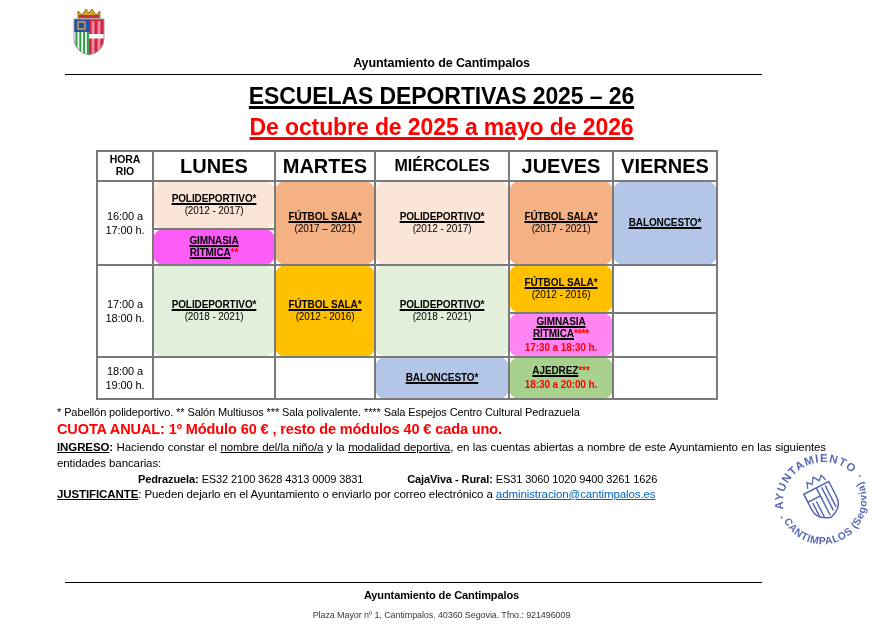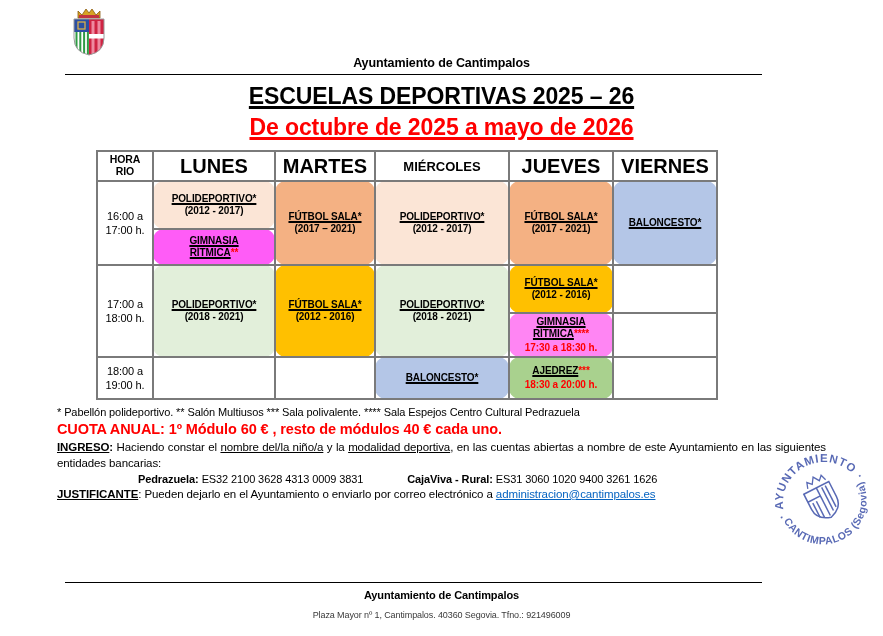--- a/index.html
+++ b/index.html
@@ -17,28 +17,28 @@
   .subtitle{margin-top:4px;text-align:center;font-size:23px;font-weight:bold;color:#FF0000;
          text-decoration:underline;text-decoration-thickness:2.5px;}
 
   table.schedule{margin:9px 0 0 96px;border-collapse:collapse;table-layout:fixed;}
   table.schedule{border:2.5px solid #1a1a1a;}
   table.schedule td,table.schedule th{border:2px solid #7a7a7a;padding:1px 2px;vertical-align:middle;
       text-align:center;overflow:hidden;}
   tr.hrow{height:30px;}
   tr.r1a{height:48px;} tr.r1b{height:36px;} tr.r2a{height:48px;} tr.r2b{height:44px;} tr.r3{height:42px;}
   th.day{font-size:20px;font-weight:bold;letter-spacing:0;}
-  th.day-sm{font-size:13px;font-weight:bold;letter-spacing:0;}
+  th.day-sm{font-size:16px;font-weight:bold;letter-spacing:0;}
   th.th-time{font-size:10.5px;font-weight:bold;}
   .horario{display:inline-block;width:37px;word-break:break-all;line-height:1.1;}
   td.time{font-size:11px;line-height:1.3;background:#fff;}
   td.act{font-size:10px;font-weight:bold;line-height:1.25;border-radius:11px;}
   td.top{vertical-align:top;padding-top:4px;}
   .nm{text-decoration:underline;text-decoration-thickness:1.5px;}
-  .yr{font-weight:bold;text-align:right;}
+  .yr{font-weight:normal;text-align:right;}
   .ast{color:#FF0000;font-weight:bold;}
   .rtime{color:#FF0000;font-weight:bold;font-size:10px;margin-top:1px;}
   .wrapnarrow{width:76px;margin:0 auto;line-height:1.25;}
 
   .fn{margin:6px 0 0 57px;font-size:11px;}
   .cuota{margin:3px 0 0 57px;font-size:14.5px;font-weight:bold;color:#FF0000;}
   .para{margin:3px 57px 0 57px;font-size:11.5px;text-align:justify;line-height:1.35;}
   .b{font-weight:bold;}
   .u{text-decoration:underline;}
   .bold-u{font-weight:bold;text-decoration:underline;}

